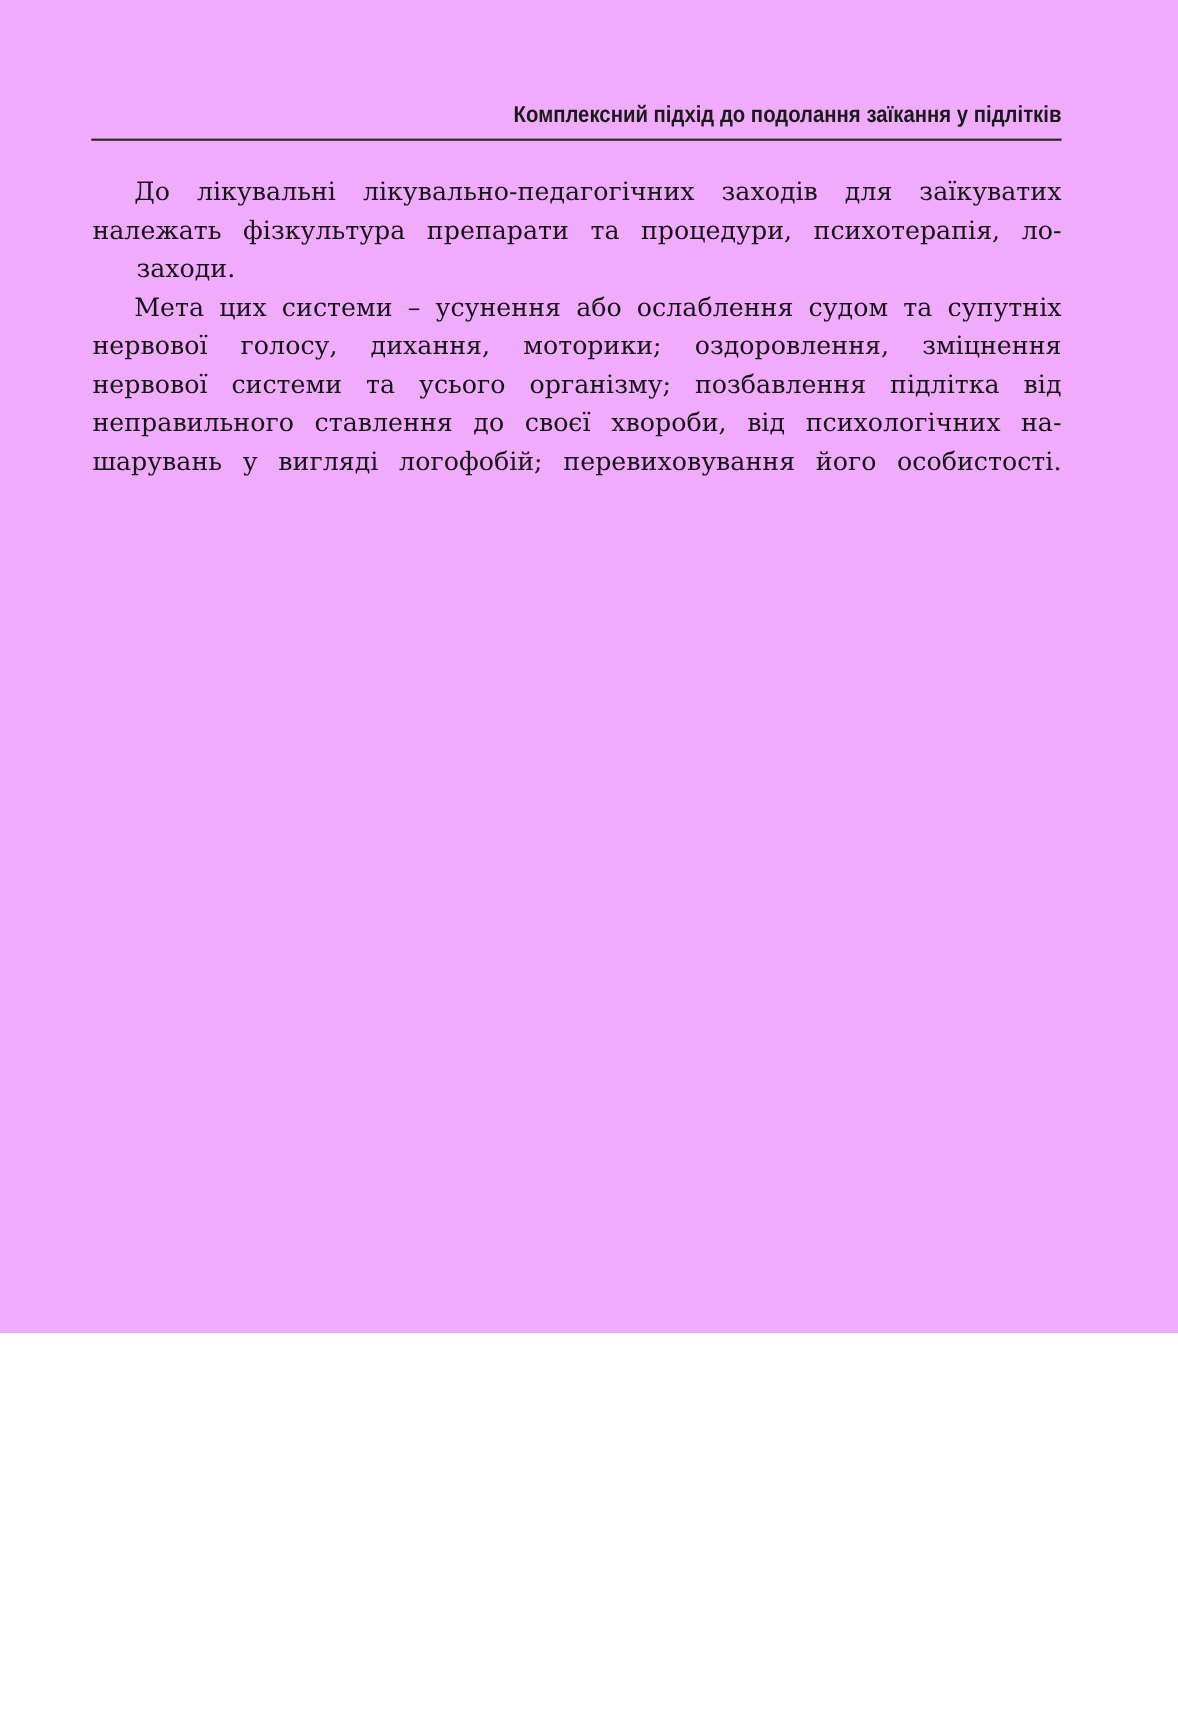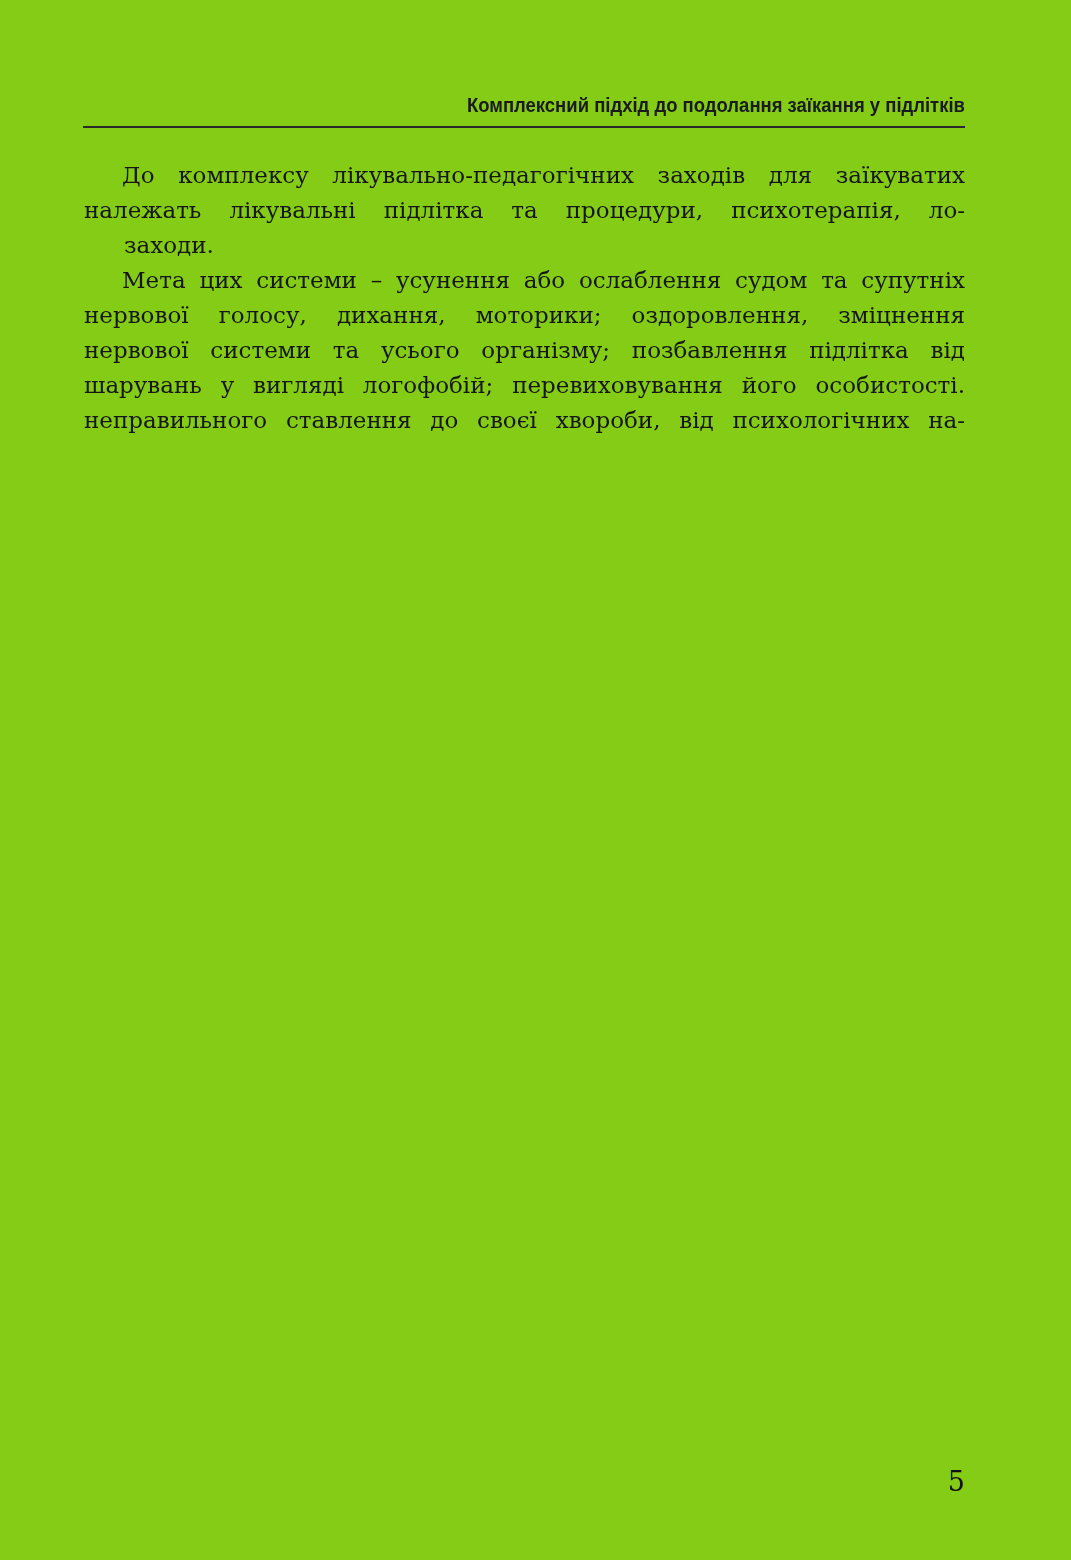--- a/index.html
+++ b/index.html
@@ -3,22 +3,22 @@
 <meta charset="utf-8">
 <style>
   html, body {
     margin: 0;
     padding: 0;
     background: #ffffff;
   }
   .page {
     position: relative;
     width: 1071px;
-    height: 1560px;
-    background: #84cc16;
+    height: 1212px;
+    background: #f0abfc;
     color: #141414;
     overflow: hidden;
     font-family: "DejaVu Serif", serif;
   }
   
   .running-head {
     position: absolute;
     left: 84px;
     width: 881px;
     top: 92px;
@@ -87,28 +87,28 @@
 <div class="page">
 
   <div class="running-head">
     <span class="rh-text">Комплексний підхід до подолання заїкання у підлітків</span>
   </div>
 
   <div class="head-rule"></div>
 
   <div class="body-text">
     <div>
-      <div class="line first">До комплексу лікувально-педагогічних заходів для заїкуватих</div>
-      <div class="line">належать лікувальні підлітка та процедури, психотерапія, ло-</div>
+      <div class="line first">До лікувальні лікувально-педагогічних заходів для заїкуватих</div>
+      <div class="line">належать фізкультура препарати та процедури, психотерапія, ло-</div>
       <div class="line last">заходи.</div>
     </div>
     <div>
       <div class="line first">Мета цих системи – усунення або ослаблення судом та супутніх</div>
       <div class="line">нервової голосу, дихання, моторики; оздоровлення, зміцнення</div>
       <div class="line">нервової системи та усього організму; позбавлення підлітка від</div>
+      <div class="line">неправильного ставлення до своєї хвороби, від психологічних на-</div>
       <div class="line last-full">шарувань у вигляді логофобій; перевиховування його особистості.</div>
-      <div class="line">неправильного ставлення до своєї хвороби, від психологічних на-</div>
     </div>
   </div>
 
   <div class="folio">5</div>
 
 </div>
 
 </body></html>

